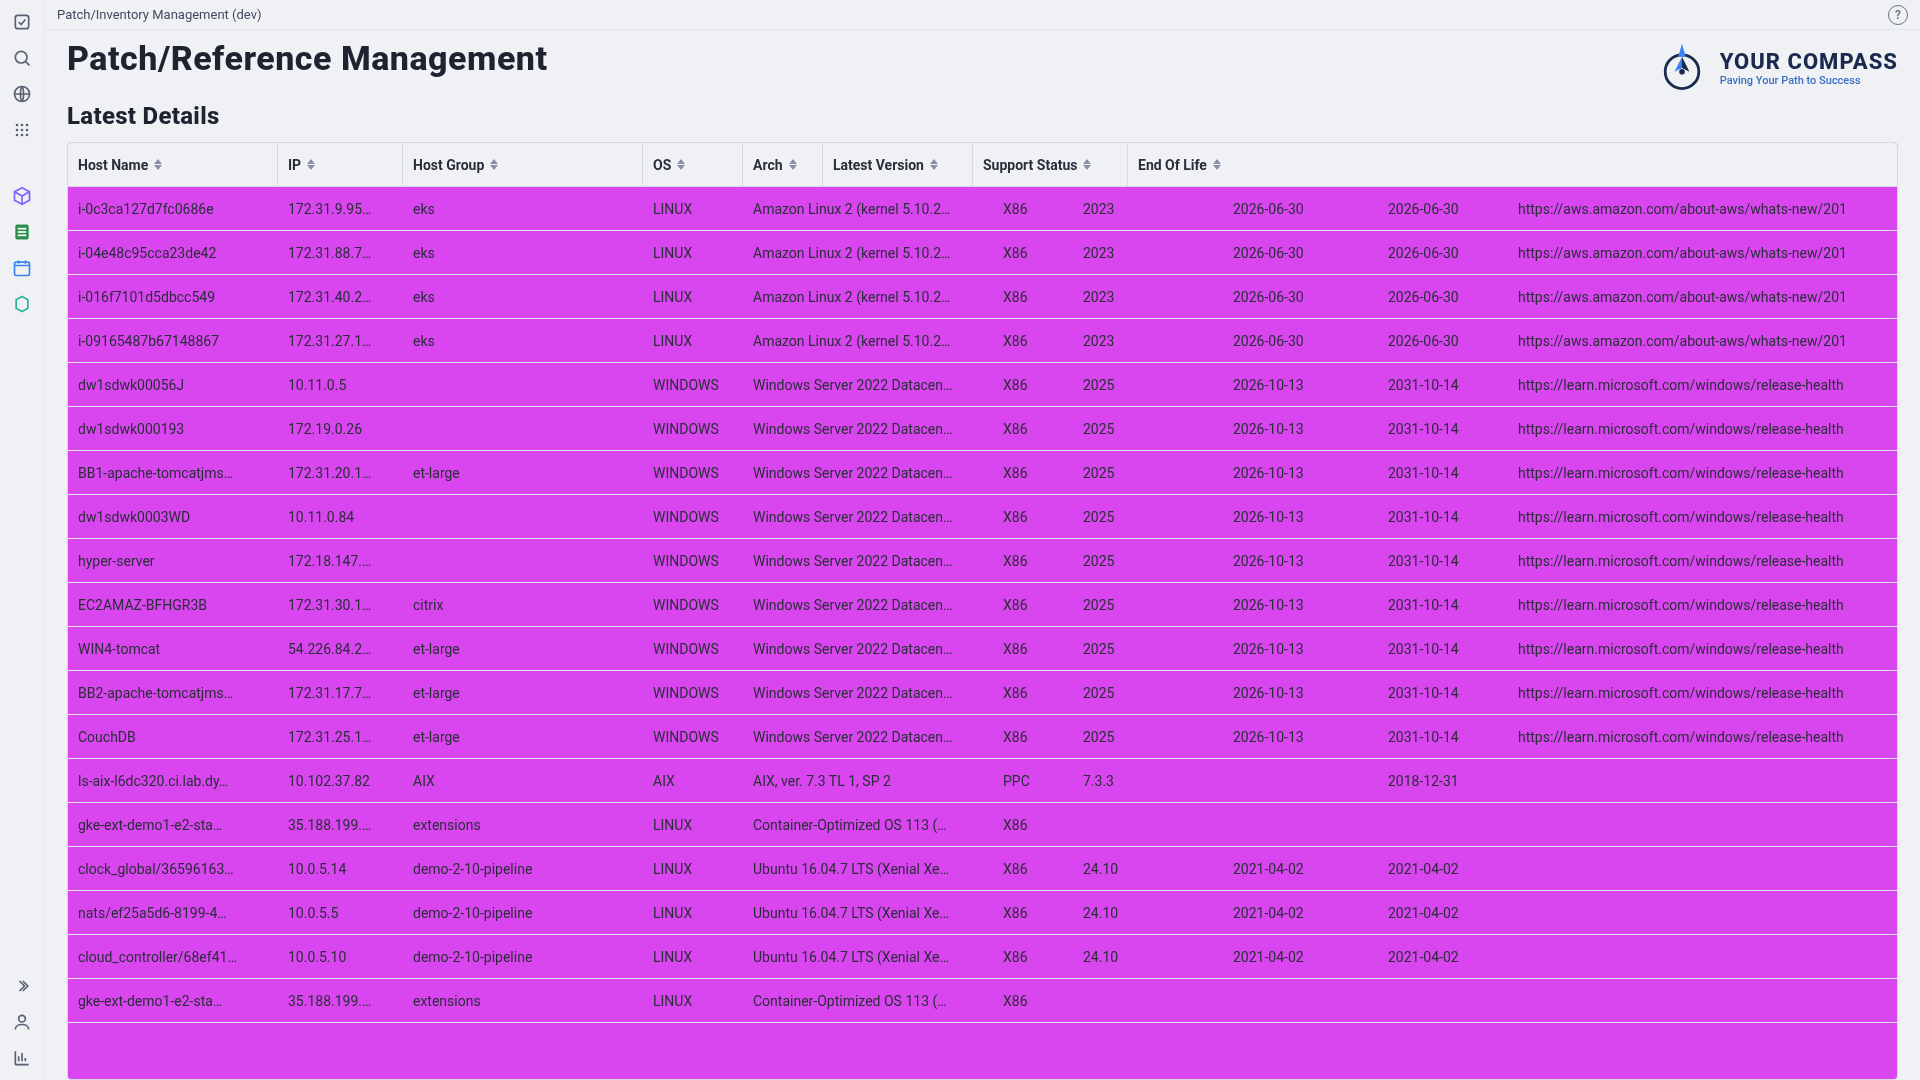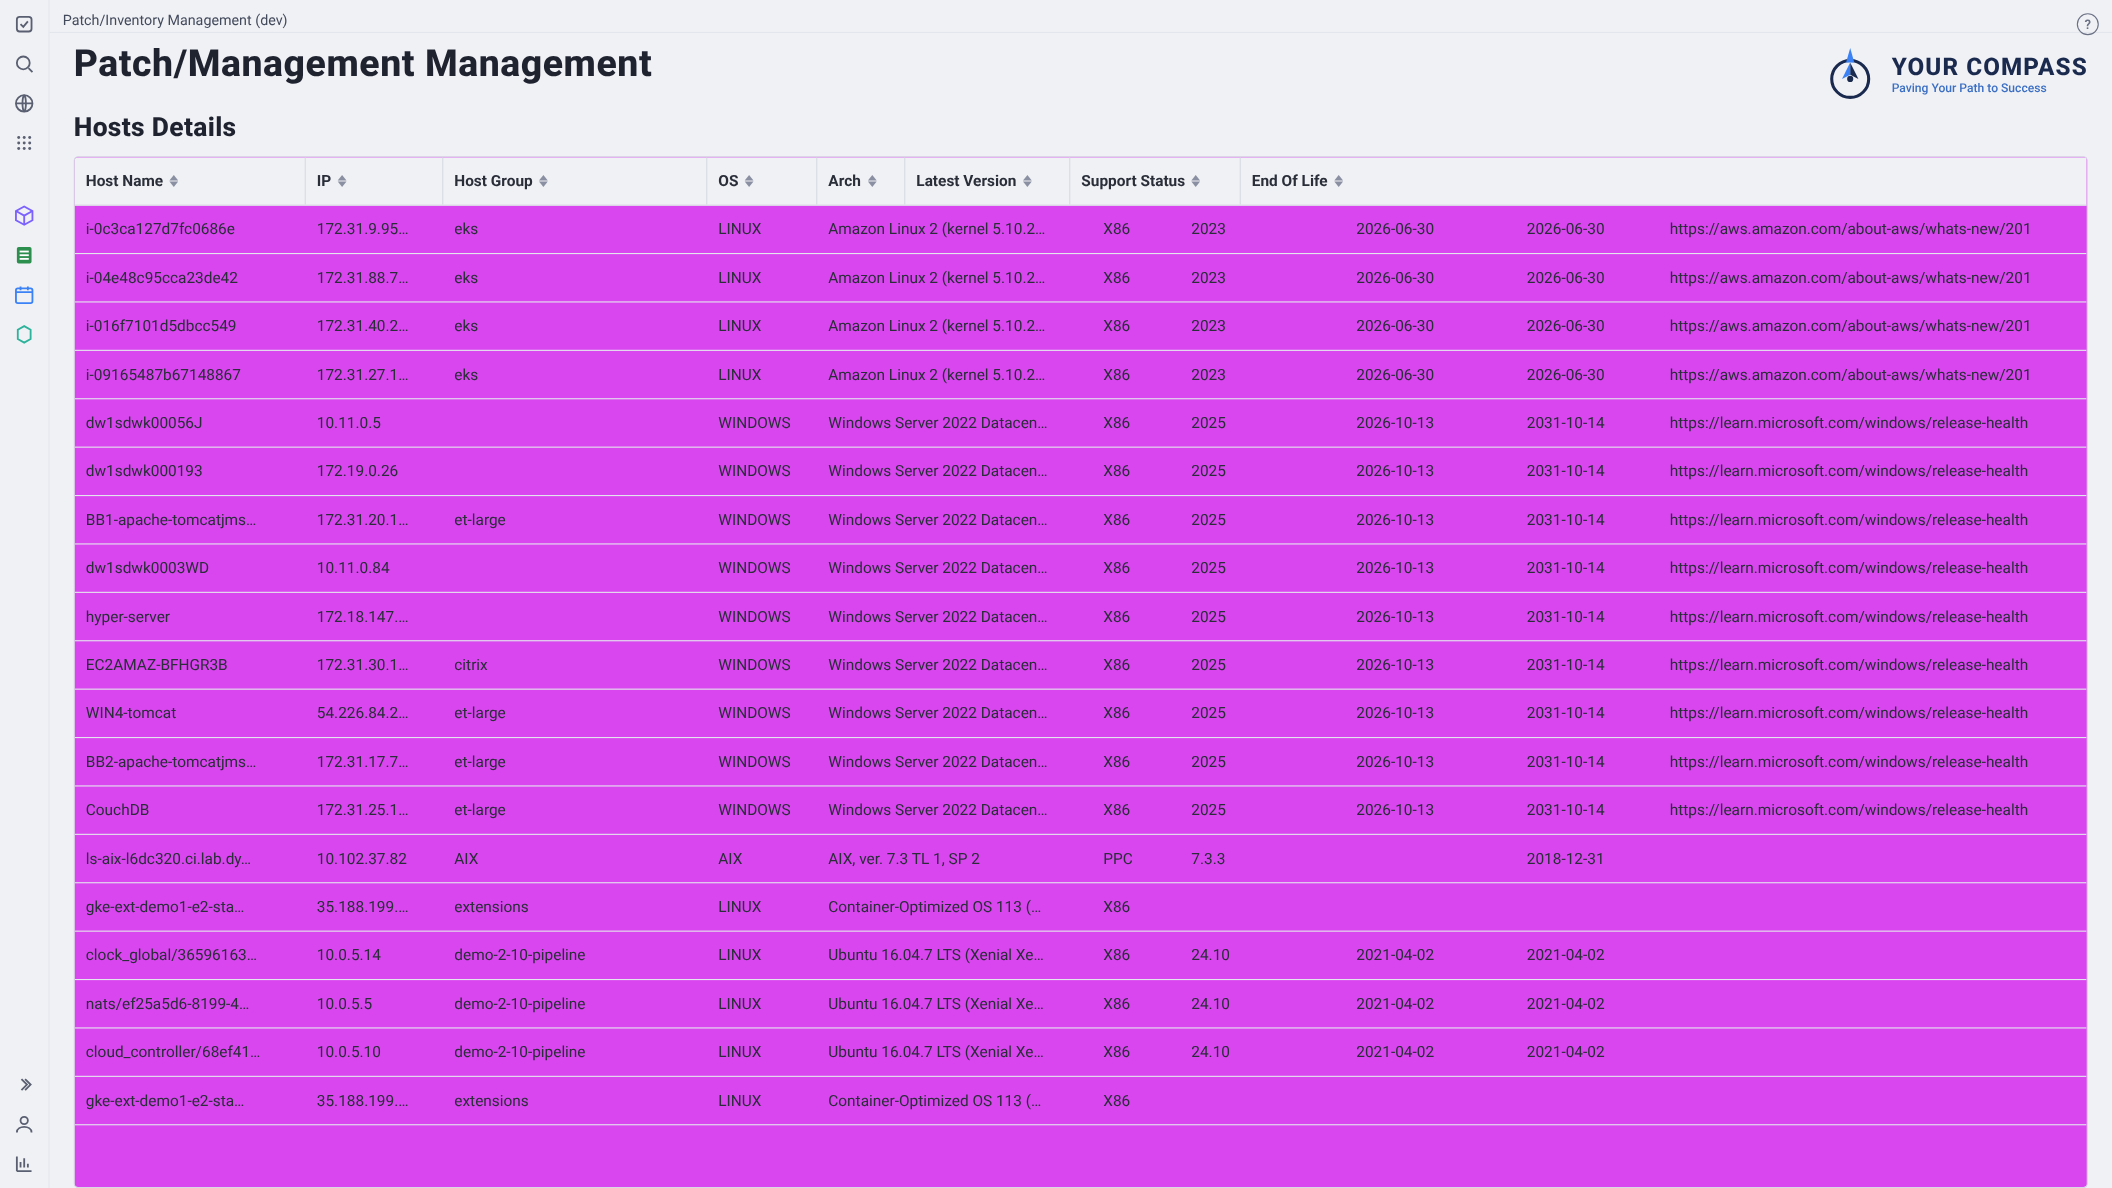--- a/index.html
+++ b/index.html
@@ -13,21 +13,21 @@
 .nav-icon { width:24px; height:24px; display:flex; align-items:center; justify-content:center; color:#2a2e39; cursor:pointer; border-radius:4px; }
 .nav-icon svg { width:20px; height:20px; }
 .nav-icon.dim { color:#5a6072; }
 .nav-icon.c1 { color:#7b61ff; }
 .nav-icon.c2 { color:#2d8f4e; }
 .nav-icon.c3 { color:#3b82f6; }
 .nav-icon.c4 { color:#2db39b; }
 
 .main { flex:1; display:flex; flex-direction:column; min-width:0; }
 
-.topbar { height:30px; display:flex; align-items:flex-start; padding:12px 12px; color:#434a5c; font-size:13px; border-bottom:1px solid #e4e6ed; }
+.topbar { height:30px; display:flex; align-items:center; padding:12px 12px; color:#434a5c; font-size:13px; border-bottom:1px solid #e4e6ed; }
 .topbar .spacer { flex:1; }
 .help-btn { color:#6b7185; cursor:pointer; width:20px; height:20px; display:flex; align-items:center; justify-content:center; border:1.5px solid #6b7185; border-radius:50%; font-size:12px; font-weight:600; }
 
 .content { flex:1; padding:8px 22px 0 22px; min-height:0; display:flex; flex-direction:column; }
 
 .page-header-row { display:flex; align-items:flex-start; justify-content:space-between; margin-bottom:6px; }
 h1.page-title { font-size:34px; font-weight:800; color:#1f2330; letter-spacing:0.5px; }
 .logo { display:flex; align-items:center; gap:10px; margin-top:2px; }
 .logo-svg { width:56px; height:56px; }
 .logo-text { display:flex; flex-direction:column; }
@@ -149,37 +149,37 @@
 
   <div class="main">
     <div class="topbar">
       <span>Patch/Inventory Management (dev)</span>
       <div class="spacer"></div>
       <div class="help-btn">?</div>
     </div>
 
     <div class="content">
       <div class="page-header-row">
-        <h1 class="page-title">Patch/Management Management</h1>
+        <h1 class="page-title">Patch/Reference Management</h1>
         <div class="logo">
           <svg class="logo-svg" viewBox="0 0 60 60">
             <circle cx="30" cy="34" r="18" fill="none" stroke="#1a2a4f" stroke-width="3"></circle>
             <polygon points="30,4 34,18 26,18" fill="#3b82f6"></polygon>
             <polygon points="30,18 38,34 30,30" fill="#1a2a4f"></polygon>
             <polygon points="30,30 22,34 30,18" fill="#3b82f6"></polygon>
             <circle cx="30" cy="34" r="3" fill="#1a2a4f"></circle>
           </svg>
           <div class="logo-text">
             <span class="logo-main">YOUR COMPASS</span>
             <span class="logo-sub">Paving Your Path to Success</span>
           </div>
         </div>
       </div>
 
-      <h2 class="section-title">Hosts Details</h2>
+      <h2 class="section-title">Latest Details</h2>
 
       <div class="table-wrap">
         <div class="thead" id="thead">
             <div class="cell col-hostname">
               <span>Host Name</span>
               <span class="sort-up-down">
                 <span class="tri up"></span>
                 <span class="tri dn"></span>
               </span>
             </div>

